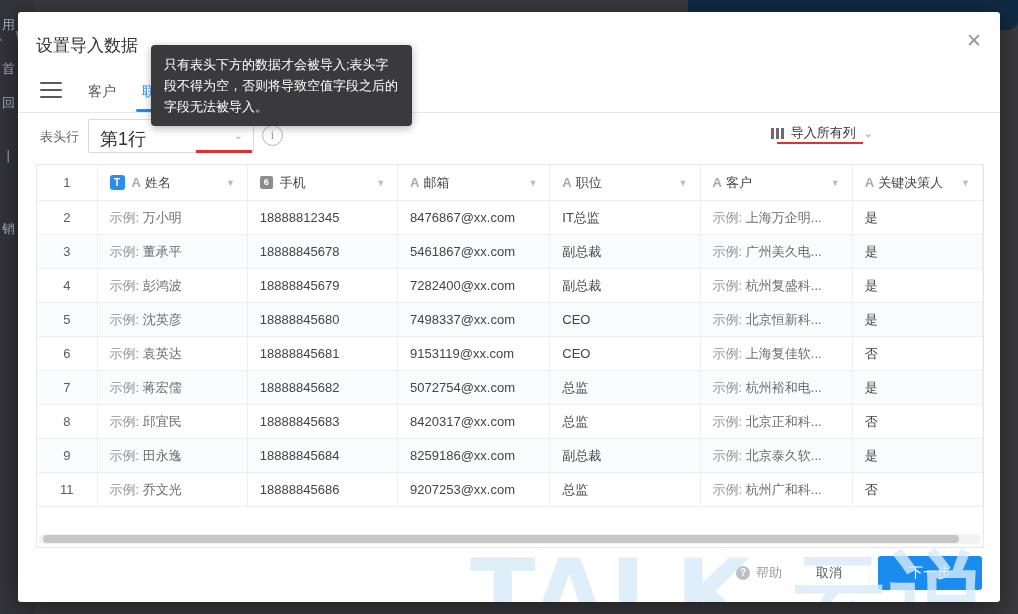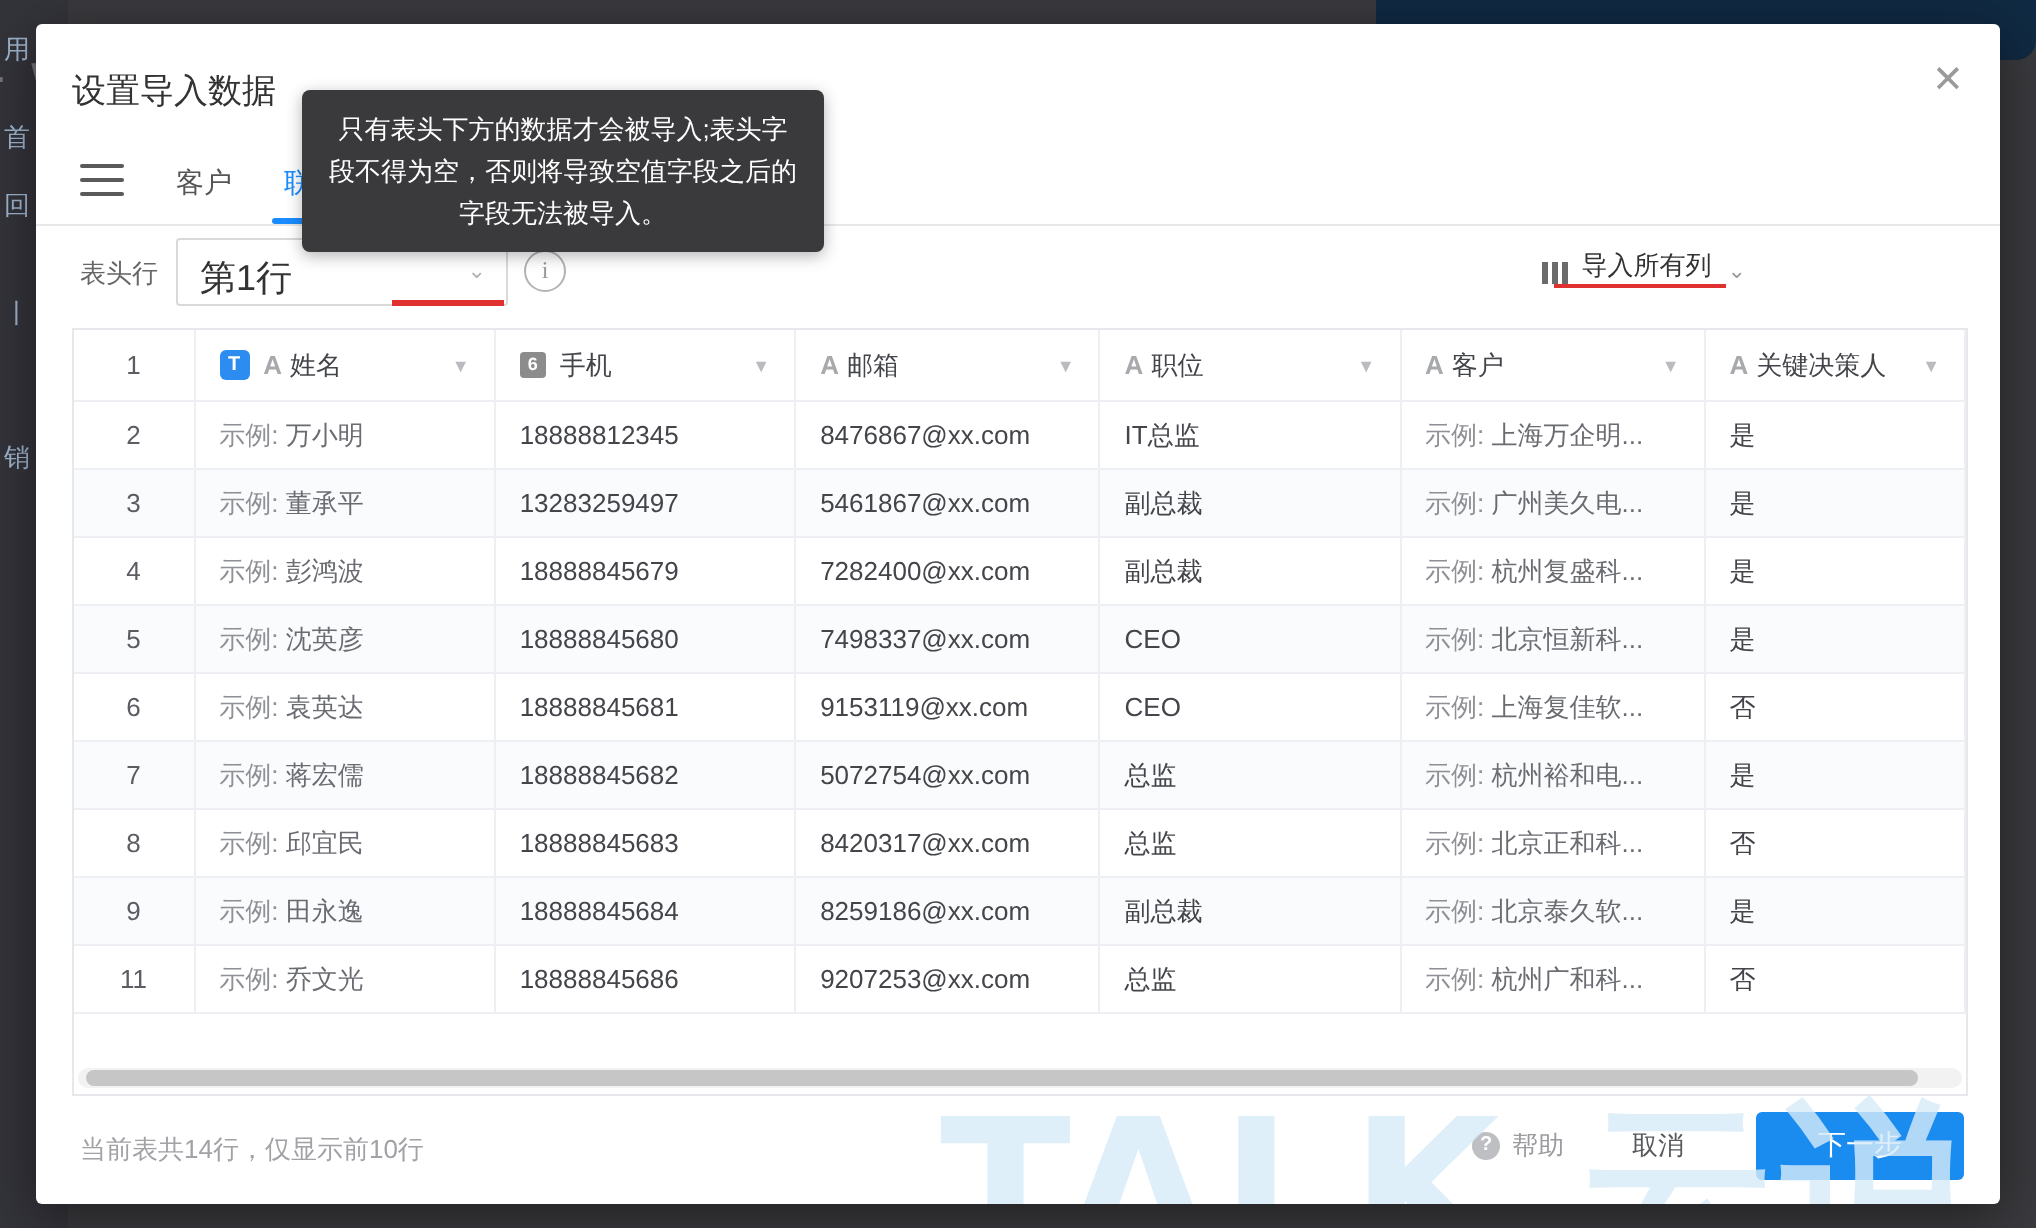--- a/index.html
+++ b/index.html
@@ -62,36 +62,35 @@
   }
   #headerrow-value{position:absolute;left:11px;top:7px;font-size:18px;color:#333;}
   #headerrow-chevron{position:absolute;right:10px;top:9px;color:#b0b0b0;font-size:11px;}
   #headerrow-underline{position:absolute;left:178px;top:38px;width:56px;height:3px;background:#e03131;}
   #info-icon{
     position:absolute;left:244px;top:13px;width:19px;height:19px;border-radius:50%;
     border:1px solid #b3b3b3;color:#9a9a9a;font-size:12px;line-height:18px;text-align:center;
     font-family:"Liberation Serif",serif;cursor:pointer;
   }
   #import-cols{
-    position:absolute;right:18px;top:12px;display:flex;align-items:flex-end;
+    position:absolute;right:18px;top:12px;display:flex;align-items:center;
     font-size:13px;color:#333;cursor:pointer;
   }
   #import-cols-icon{
     display:inline-block;width:14px;height:11px;margin-right:6px;
     background:repeating-linear-gradient(90deg,#6b6b6b 0 3px,transparent 3px 5px);
   }
   #import-cols-chevron{margin-left:8px;color:#9a9a9a;font-size:11px;}
   #import-cols-underline{position:absolute;right:28px;top:30px;width:86px;height:2px;background:#e03131;}
   
   #tooltip{
     position:absolute;left:133px;top:33px;width:235px;
     background:#3a3a3c;color:#fff;border-radius:4px;
     padding:9px 13px;font-size:13px;line-height:21px;z-index:30;
     box-shadow:0 2px 8px rgba(0,0,0,.3);
-    text-align:center;
   }
   #tooltip-arrow{
     position:absolute;left:244px;top:104px;width:0;height:0;z-index:30;
     border-left:7px solid transparent;border-right:7px solid transparent;border-top:7px solid #3a3a3c;
   }
   
   #table-wrap{
     position:absolute;left:18px;top:152px;width:946px;height:382px;
     border:1px solid #e6e8eb;background:#fff;overflow:hidden;
   }
@@ -258,21 +257,21 @@
             <td><span class="sample"><span class="pfx">示例: </span>万小明</span></td>
             <td>18888812345</td>
             <td>8476867@xx.com</td>
             <td>IT总监</td>
             <td><span class="sample"><span class="pfx">示例: </span>上海万企明...</span></td>
             <td>是</td>
           </tr>
           <tr>
             <td class="idx">3</td>
             <td><span class="sample"><span class="pfx">示例: </span>董承平</span></td>
-            <td>13283259497</td>
+            <td>18888845678</td>
             <td>5461867@xx.com</td>
             <td>副总裁</td>
             <td><span class="sample"><span class="pfx">示例: </span>广州美久电...</span></td>
             <td>是</td>
           </tr>
           <tr>
             <td class="idx">4</td>
             <td><span class="sample"><span class="pfx">示例: </span>彭鸿波</span></td>
             <td>18888845679</td>
             <td>7282400@xx.com</td>
@@ -334,21 +333,20 @@
             <td><span class="sample"><span class="pfx">示例: </span>杭州广和科...</span></td>
             <td>否</td>
           </tr>
         </tbody>
     </table>
     <div id="hscroll-track">
       <div id="hscroll-thumb"></div>
     </div>
   </div>
 
-  <div id="footer-note">当前表共14行，仅显示前10行</div>
   <div id="footer-actions">
     <div id="help-btn">
       <span id="help-icon">?</span>
       <span>帮助</span>
     </div>
     <div id="cancel-btn">取消</div>
     <button id="next-btn">下一步</button>
   </div>
 
   <div class="wm" id="wm-logo2">TALK 云说</div>

